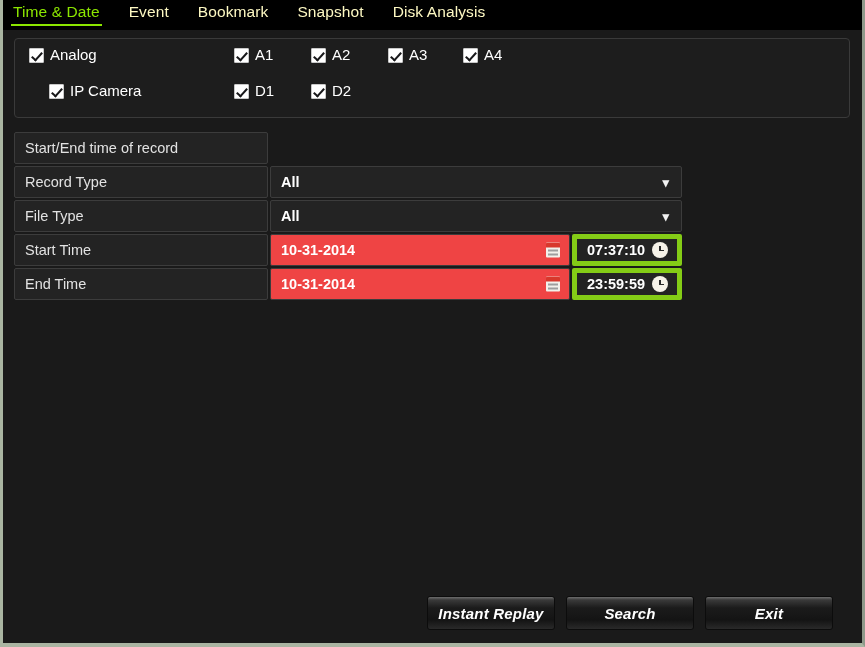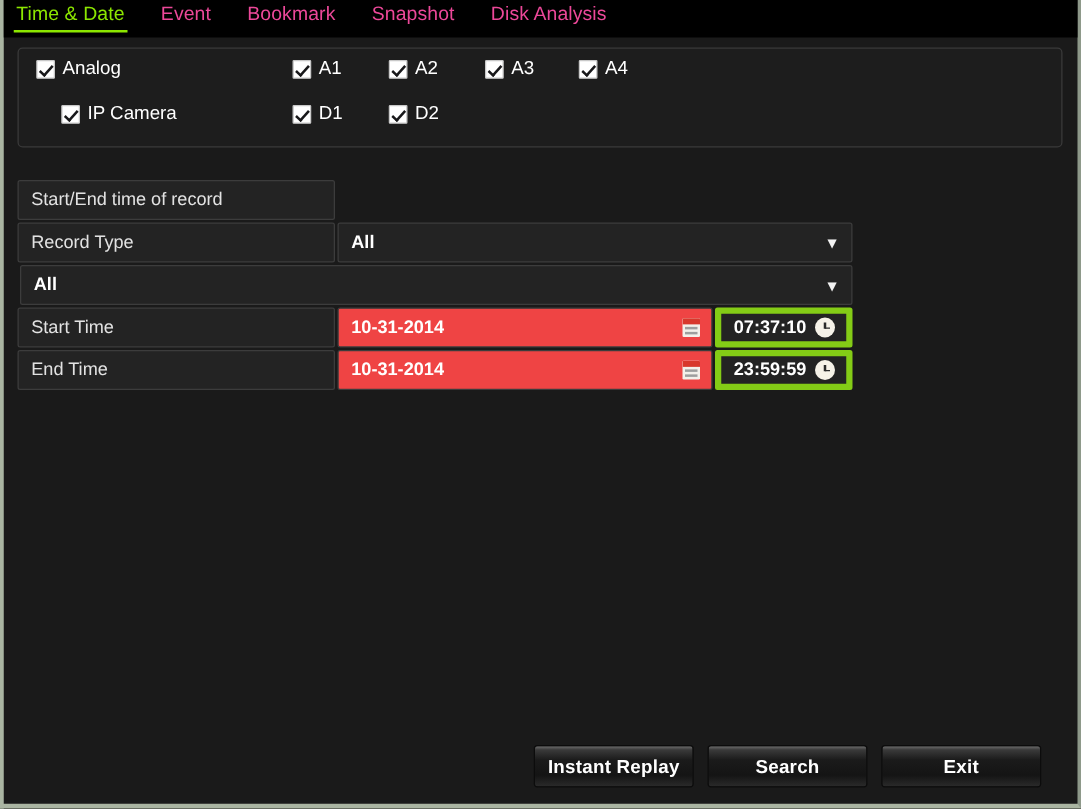--- a/index.html
+++ b/index.html
@@ -26,21 +26,21 @@
     position: absolute;
     left: 0; top: 0; right: 0;
     height: 30px;
     background: #000;
     display: flex;
     align-items: flex-start;
     padding-left: 8px;
   }
   .tab {
     font-size: 15.5px;
-    color: #ec4899;
+    color: #fef9c3;
     padding: 2px 14px 3px 2px;
     margin-right: 13px;
     letter-spacing: .1px;
     line-height: 19px;
     white-space: nowrap;
     cursor: pointer;
   }
   .tab.active {
     color: #8ce600;
     border-bottom: 2px solid #8ce600;
@@ -94,21 +94,21 @@
   .cb .lbl {
     color: #ffffff;
     font-size: 15px;
     margin-left: 6px;
     line-height: 16px;
   }
 
   
   .rows {
     position: absolute;
-    left: 11px; top: 144px;
+    left: 11px; top: 132px;
     width: 668px;
   }
   .row {
     position: relative;
     height: 32px;
     margin-bottom: 2px;
     display: flex;
     align-items: stretch;
   }
   .cell-label {
@@ -232,20 +232,21 @@
 
   
   .btnbar {
     position: absolute;
     left: 0; right: 0; bottom: 10px;
     height: 40px;
     display: flex;
     justify-content: flex-end;
     align-items: center;
     padding-right: 29px;
+    font-style: italic;
   }
   .btn {
     width: 128px; height: 34px;
     margin-left: 11px;
     background: linear-gradient(to bottom, #6d6d6d 0%, #3a3a3a 9%, #1b1b1b 34%, #141414 72%, #2a2a2a 100%);
     border: 1px solid #0c0c0c;
     border-radius: 3px;
     color: #ffffff;
     font-size: 15px;
     font-weight: bold;
@@ -319,20 +320,21 @@
 
     <div class="row">
       <div class="cell-label">Record Type</div>
       <div class="cell-value">
         <span>All</span>
         <span class="chev">▾</span>
       </div>
     </div>
 
     <div class="row">
+      <div class="cell-label">File Type</div>
       <div class="cell-value">
         <span>All</span>
         <span class="chev">▾</span>
       </div>
     </div>
 
     <div class="row">
       <div class="cell-label">Start Time</div>
       <div class="cell-date">
         <span>10-31-2014</span>

